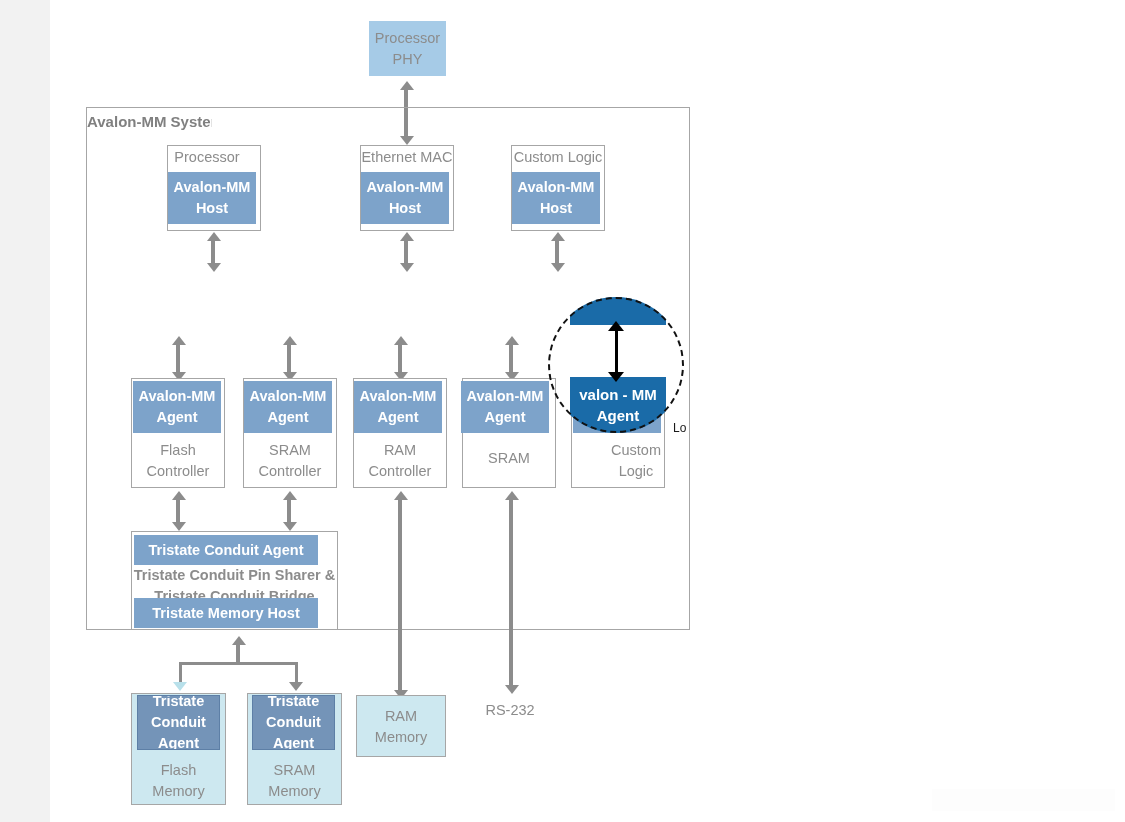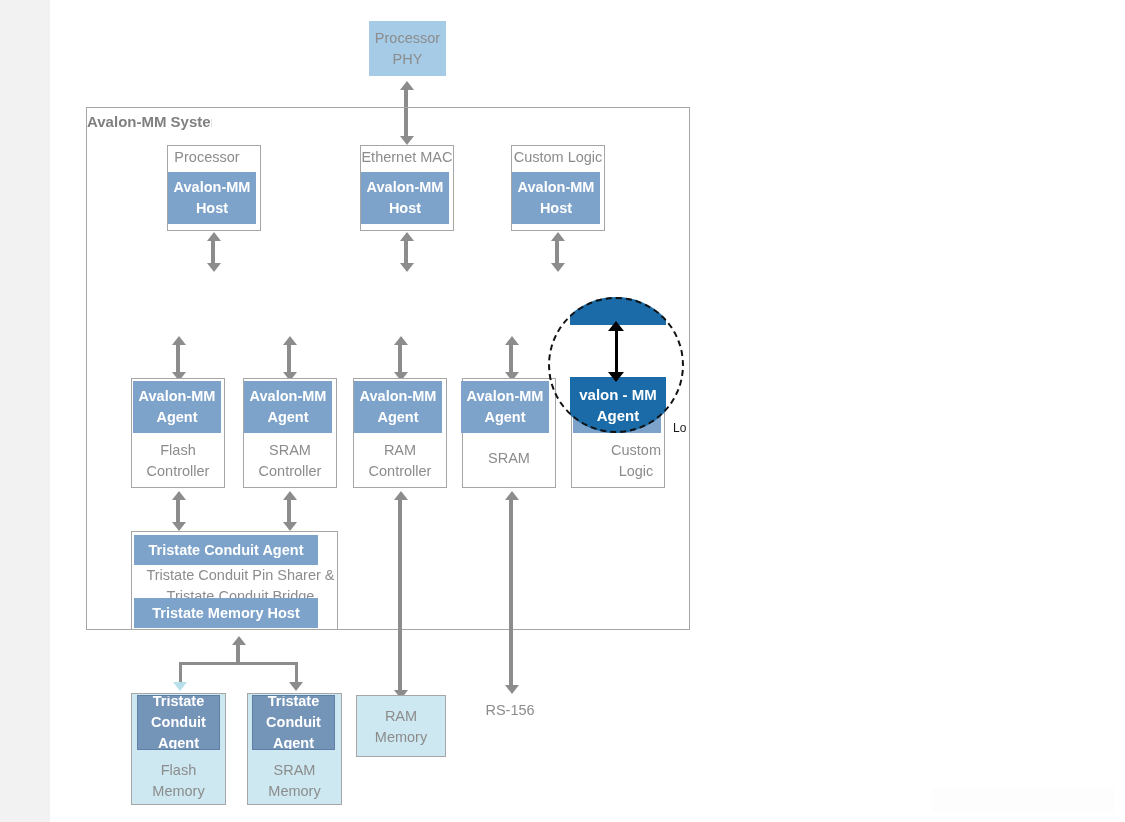--- a/index.html
+++ b/index.html
@@ -303,25 +303,25 @@
   <div class="vline" style="left:287px; top:500px; width:4px; height:22px;"></div>
   <div class="ar-dn" style="left:283px; top:522px;"></div>
 
   <div class="ar-up" style="left:394px; top:491px;"></div>
   <div class="vline" style="left:398px; top:500px; width:4px; height:190px;"></div>
   <div class="ar-dn" style="left:394px; top:690px;"></div>
 
   <div class="ar-up" style="left:505px; top:491px;"></div>
   <div class="vline" style="left:509px; top:500px; width:4px; height:185px;"></div>
   <div class="ar-dn" style="left:505px; top:685px;"></div>
-  <div class="lbl" style="left:470px; top:700px; width:80px;">RS-156</div>
+  <div class="lbl" style="left:470px; top:700px; width:80px;">RS-232</div>
 
   <div class="box outline-box" style="left:131px; top:531px; width:207px; height:99px;"></div>
   <div class="blue-chip" style="left:134px; top:535px; width:184px; height:30px;">Tristate Conduit Agent</div>
-  <div class="lbl" style="left:132px; top:565px; width:217px;">Tristate Conduit Pin Sharer &amp;
+  <div class="lbl" style="left:126px; top:565px; width:217px;font-weight:bold;">Tristate Conduit Pin Sharer &amp;
 Tristate Conduit Bridge</div>
   <div class="blue-chip" style="left:134px; top:598px; width:184px; height:30px;">Tristate Memory Host</div>
 
   <div class="ar-up" style="left:232px; top:636px;"></div>
   <div class="vline" style="left:236px; top:645px; width:4px; height:20px;"></div>
   <div class="hline" style="left:179px; top:662px; width:119px; height:3px;"></div>
   <div class="vline" style="left:179px; top:662px; width:3px; height:22px;"></div>
   <div class="ar-dn cyan" style="left:173px; top:682px;"></div>
   <div class="vline" style="left:295px; top:662px; width:3px; height:22px;"></div>
   <div class="ar-dn" style="left:289px; top:682px;"></div>

